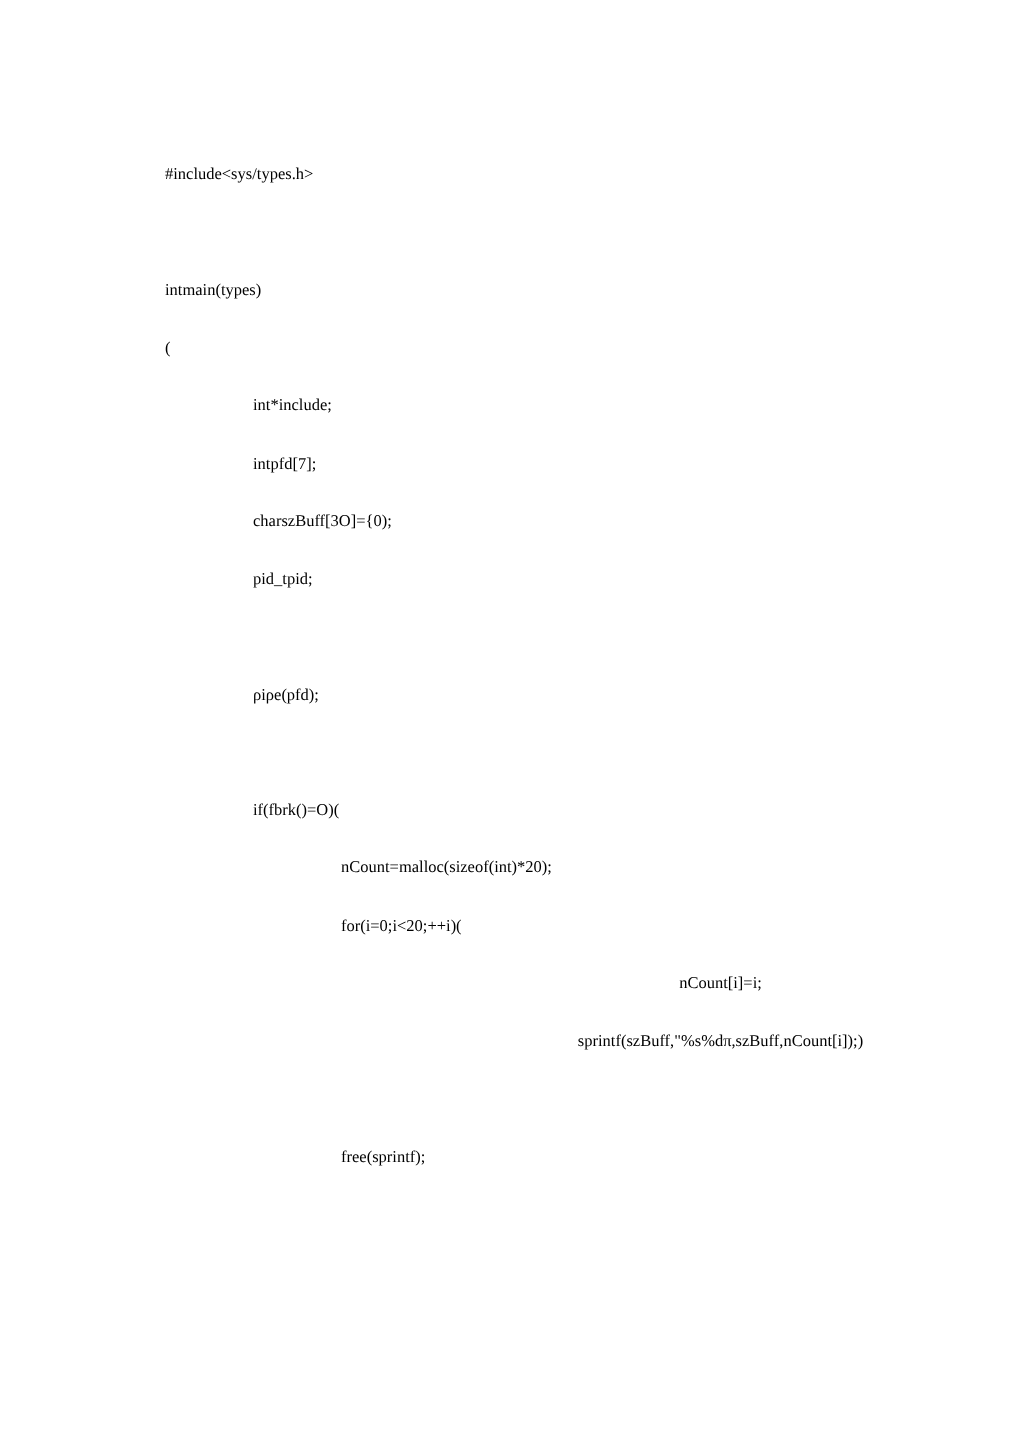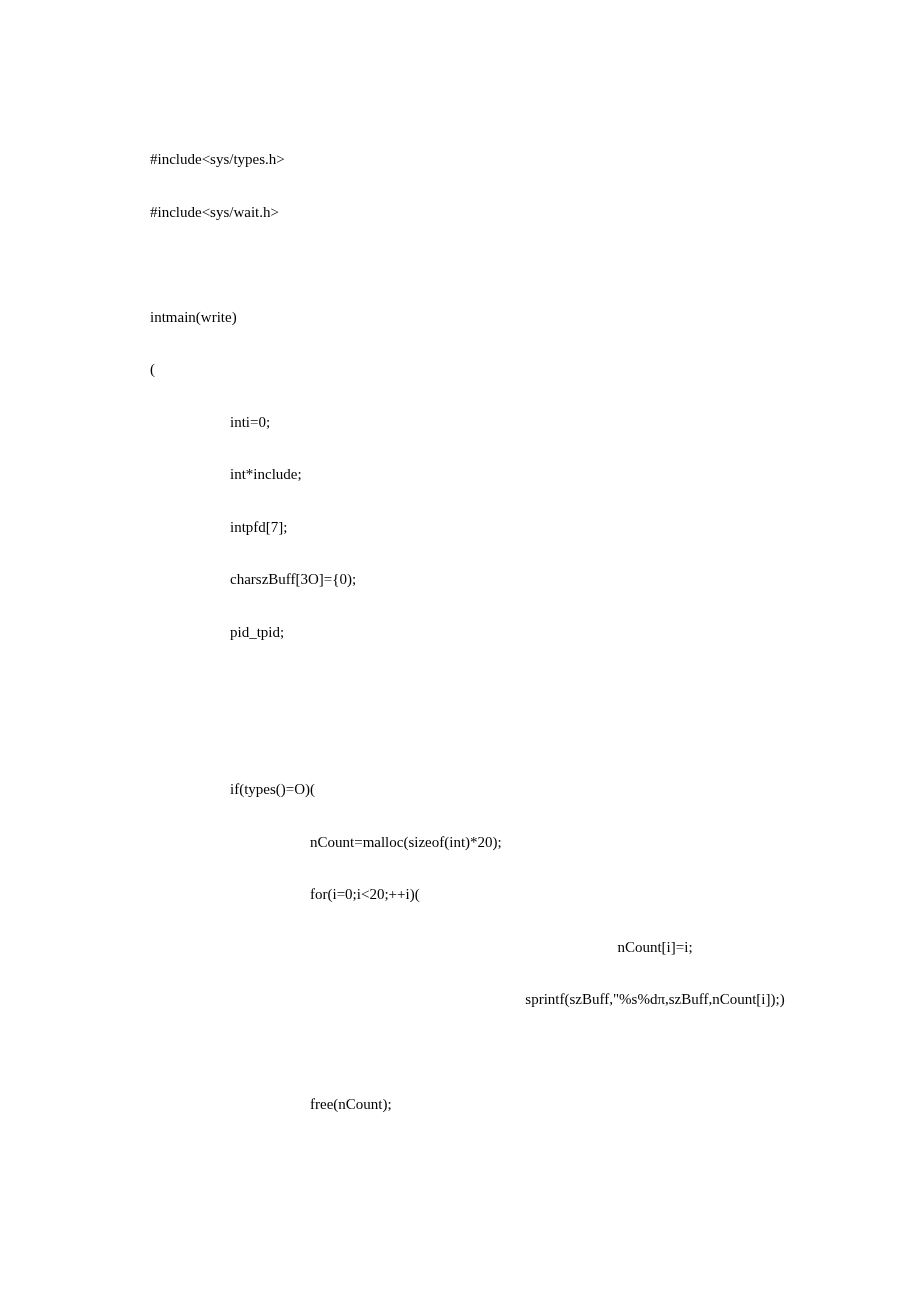--- a/index.html
+++ b/index.html
@@ -22,38 +22,37 @@
   .ind1 { padding-left: 80px; }
   .ind2 { padding-left: 160px; font-family: Liberation Serif, serif; }
   .ind3 { padding-left: 240px; text-align: center; }
   .blank { height: 1.75em; }
 </style>
 </head>
 <body>
 
 <div class="code-block">
 <div>#include&lt;sys/types.h&gt;</div>
-<div>#include&lt;sys/wait.h&gt;</div>
 <div class="blank"></div>
-<div>intmain(write)</div>
+<div>intmain(types)</div>
 <div>(</div>
-<div class="ind1">inti=0;</div>
 <div class="ind1">int*include;</div>
 <div class="ind1">intpfd[7];</div>
 <div class="ind1">charszBuff[3O]={0);</div>
 <div class="ind1">pid_tpid;</div>
 <div class="blank"></div>
+<div class="ind1">ρiρe(pfd);</div>
 <div class="blank"></div>
-<div class="ind1">if(types()=O)(</div>
+<div class="ind1">if(fbrk()=O)(</div>
 <div class="ind2">nCount=malloc(sizeof(int)*20);</div>
 <div class="ind2">for(i=0;i&lt;20;++i)(</div>
 <div class="ind3">nCount[i]=i;</div>
 <div class="ind3">sprintf(szBuff,"%s%dπ,szBuff,nCount[i]);)</div>
 <div class="blank"></div>
-<div class="ind2">free(nCount);</div>
+<div class="ind2">free(sprintf);</div>
 
 
 
 
 
 
 
 
 
 

